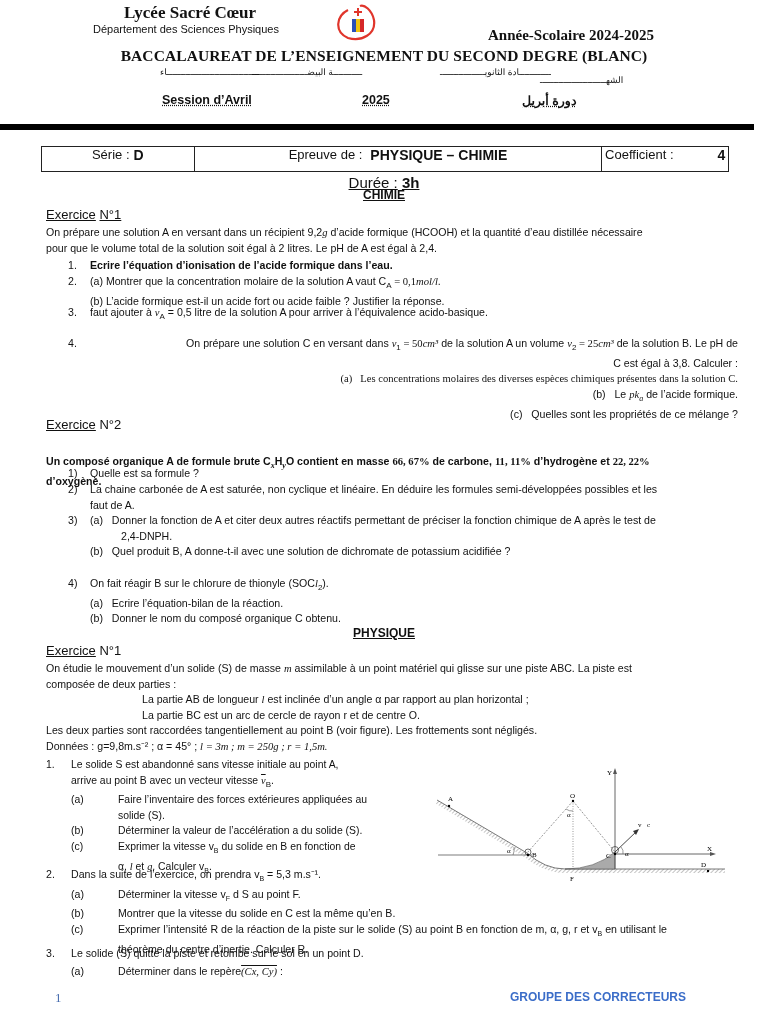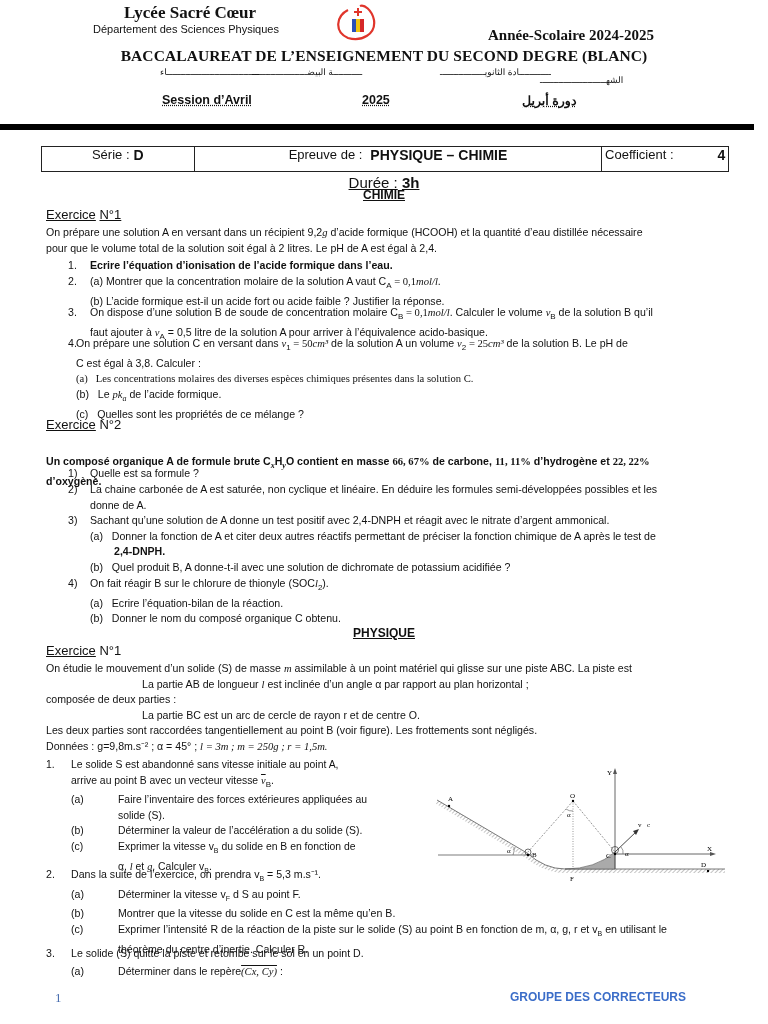--- a/index.html
+++ b/index.html
@@ -99,28 +99,27 @@
   <span class="num">2.</span>
   <div style="margin-left:22px;">
     <div><span>(a) Montrer que la concentration molaire de la solution A vaut C</span><sub style="font-size:8px;">A</sub><span class="m"> = 0,1</span><span class="i">mol/l</span>.</div>
     <div>(b) L’acide formique est-il un acide fort ou acide faible ? Justifier la réponse.</div>
   </div>
 </div>
 
 <div class="abs li" style="left:68px; top:305px; width:670px;">
   <span class="num">3.</span>
   <div style="margin-left:22px;">
-    <div><span>On dispose d’une solution B de soude de concentration molaire C</span><sub style="font-size:8px;">B</sub><span class="m"> = 0,1</span><span class="i">mol/l</span><span>. Calculer le volume </span><span class="i">v</span><sub style="font-size:8px;">B</sub><span> de la solution B qu’il</span></div>
     <div><span>faut ajouter à </span><span class="i">v</span><sub style="font-size:8px;">A</sub><span> = 0,5 litre de la solution A pour arriver à l’équivalence acido-basique.</span></div>
   </div>
 </div>
 
 <div class="abs li" style="left:68px; top:336px; width:670px;">
   <span class="num">4.</span>
-  <div style="margin-left:8px;">
+  <div style="margin-left:22px;text-align:right;">
     <div><span>On prépare une solution C en versant dans </span><span class="i">v</span><sub style="font-size:8px;">1</sub><span class="m"> = 50</span><span class="i">cm³</span><span> de la solution A un volume </span><span class="i">v</span><sub style="font-size:8px;">2</sub><span class="m"> = 25</span><span class="i">cm³</span><span> de la solution B. Le pH de</span></div>
     <div>C est égal à 3,8. Calculer :</div>
     <div style="white-space:pre;font-family:Liberation Serif, serif;">(a)   Les concentrations molaires des diverses espèces chimiques présentes dans la solution C.</div>
     <div><span style="white-space:pre;">(b)   Le </span><span class="i">pk</span><sub class="i" style="font-size:8px;">a</sub><span> de l’acide formique.</span></div>
     <div style="white-space:pre;">(c)   Quelles sont les propriétés de ce mélange ?</div>
   </div>
 </div>
 
 <div class="abs ex-title" style="top:417px;">
   <span class="u">Exercice</span>
@@ -133,29 +132,28 @@
 </div>
 
 <div class="abs li" style="left:68px; top:466px; width:670px;">
   <span class="num">1)</span>
   <span style="margin-left:22px;">Quelle est sa formule ?</span>
 </div>
 <div class="abs li" style="left:68px; top:482px; width:670px;">
   <span class="num">2)</span>
   <div style="margin-left:22px;">
     <div>La chaine carbonée de A est saturée, non cyclique et linéaire. En déduire les formules semi-développées possibles et les</div>
-    <div>donne de A.</div>
+    <div>faut de A.</div>
   </div>
 </div>
 <div class="abs li" style="left:68px; top:513px; width:670px;">
   <span class="num">3)</span>
   <div style="margin-left:22px;">
-    <div>Sachant qu’une solution de A donne un test positif avec 2,4-DNPH et réagit avec le nitrate d’argent ammonical.</div>
     <div style="white-space:pre;">(a)   Donner la fonction de A et citer deux autres réactifs permettant de préciser la fonction chimique de A après le test de</div>
-    <div style="margin-left:24px;font-weight:bold;">2,4-DNPH.</div>
+    <div style="margin-left:31px;">2,4-DNPH.</div>
     <div style="white-space:pre;">(b)   Quel produit B, A donne-t-il avec une solution de dichromate de potassium acidifiée ?</div>
   </div>
 </div>
 <div class="abs li" style="left:68px; top:576px; width:670px;">
   <span class="num">4)</span>
   <div style="margin-left:22px;">
     <div><span>On fait réagir B sur le chlorure de thionyle (SOC</span><span class="i">l</span><sub style="font-size:8px;">2</sub><span>).</span></div>
     <div style="white-space:pre;">(a)   Ecrire l’équation-bilan de la réaction.</div>
     <div style="white-space:pre;">(b)   Donner le nom du composé organique C obtenu.</div>
   </div>
@@ -163,22 +161,22 @@
 
 <div class="abs sect" style="top:626px;">PHYSIQUE</div>
 
 <div class="abs ex-title" style="top:643px;">
   <span class="u">Exercice</span>
   <span>N°1</span>
 </div>
 
 <div class="abs p" style="top:661px;">
   <div><span>On étudie le mouvement d’un solide (S) de masse </span><span class="i">m</span><span> assimilable à un point matériel qui glisse sur une piste ABC. La piste est</span></div>
+  <div>composée de deux parties :</div>
   <div style="margin-left:96px;"><span>La partie AB de longueur </span><span class="i">l</span><span> est inclinée d’un angle α par rapport au plan horizontal ;</span></div>
-  <div>composée de deux parties :</div>
   <div style="margin-left:96px;">La partie BC est un arc de cercle de rayon r et de centre O.</div>
   <div>Les deux parties sont raccordées tangentiellement au point B (voir figure). Les frottements sont négligés.</div>
   <div><span>Données : g=9,8m.s⁻² ; α =  45° ; </span><span class="i">l = 3m ; m = 250g ; r = 1,5m.</span></div>
 </div>
 
 <div class="abs li" style="left:46px; top:757px; width:380px; font-size:10.4px;">
   <span class="num">1.</span>
   <div style="margin-left:25px;">
     <div>Le solide S est abandonné sans vitesse initiale au point A,</div>
     <div><span>arrive au point B avec un vecteur vitesse </span><span class="i" style="text-decoration:overline;">v</span><sub style="font-size:8px;">B</sub><span>.</span></div>

